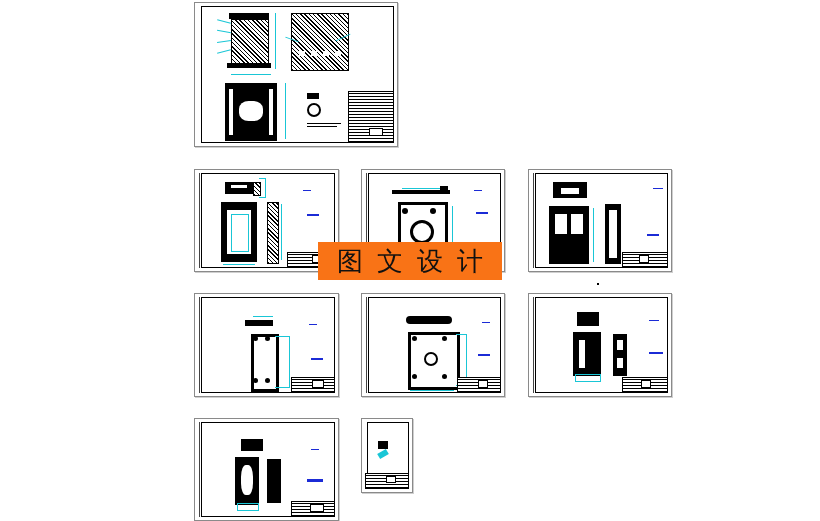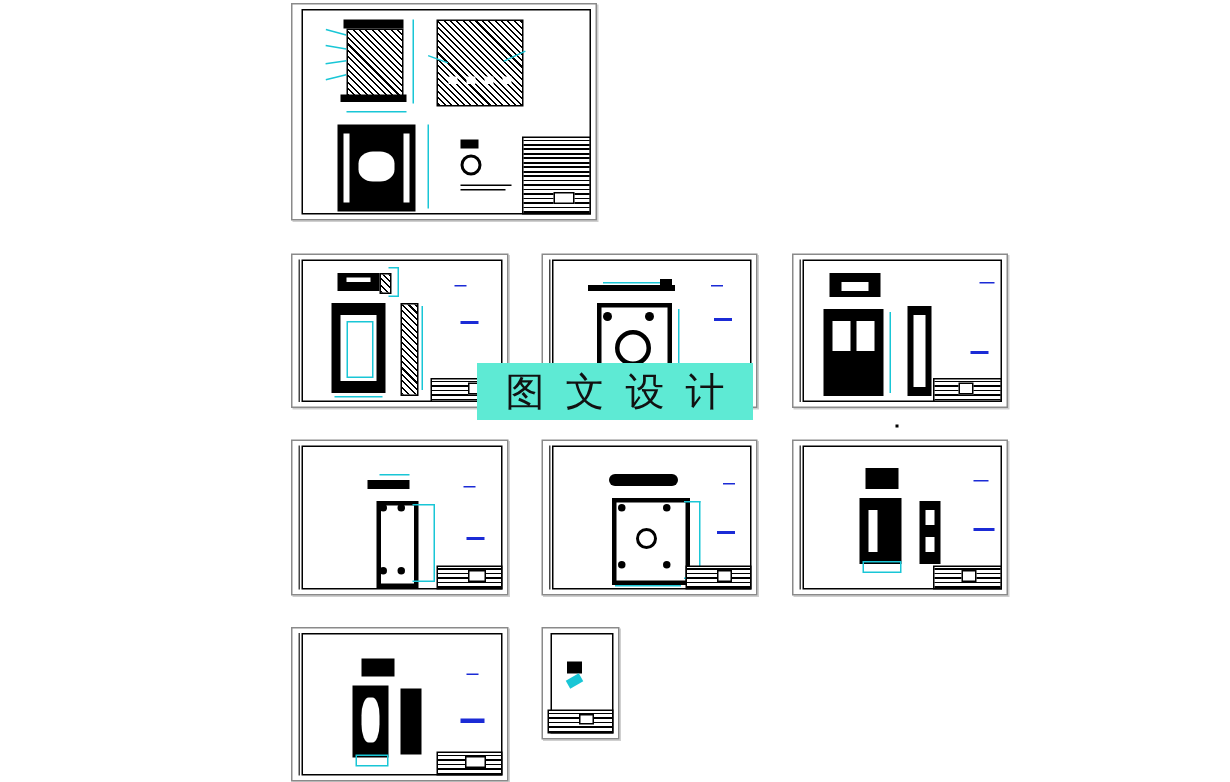--- a/index.html
+++ b/index.html
@@ -12,21 +12,21 @@
   .tb .box{position:absolute;background:#fff;border:1px solid #000;}
   .blk{position:absolute;background:#000;}
   .cyan{position:absolute;border:1px solid #19c6d6;}
   .cyanfill{position:absolute;background:#19c6d6;}
   .hatch{position:absolute;background:repeating-linear-gradient(45deg,#000 0 1px,#fff 1px 3px);border:1px solid #000;}
   .hole{position:absolute;border-radius:50%;background:#000;}
   .ring{position:absolute;border-radius:50%;border:2px solid #000;background:#fff;}
   .note{position:absolute;height:2px;background:#1b2bd6;}
   .mark{position:absolute;width:2px;height:2px;background:#000;}
   .white{position:absolute;background:#fff;}
-  .watermark{position:absolute;left:318px;top:242px;width:184px;height:38px;background:#5eead4;
+  .watermark{position:absolute;left:318px;top:242px;width:184px;height:38px;background:#f97316;
       display:flex;align-items:center;justify-content:center;}
   .watermark span{font-family:"DejaVu Serif",serif;font-size:26px;letter-spacing:14px;color:#111;padding-left:14px;}
 </style>
 </head>
 <body>
 
 <div class="sheet" style="left:194px;top:2px;width:202px;height:143px;">
   <div class="frame"></div>
 
   <div class="blk" style="left:34px;top:10px;width:40px;height:6px;"></div>

